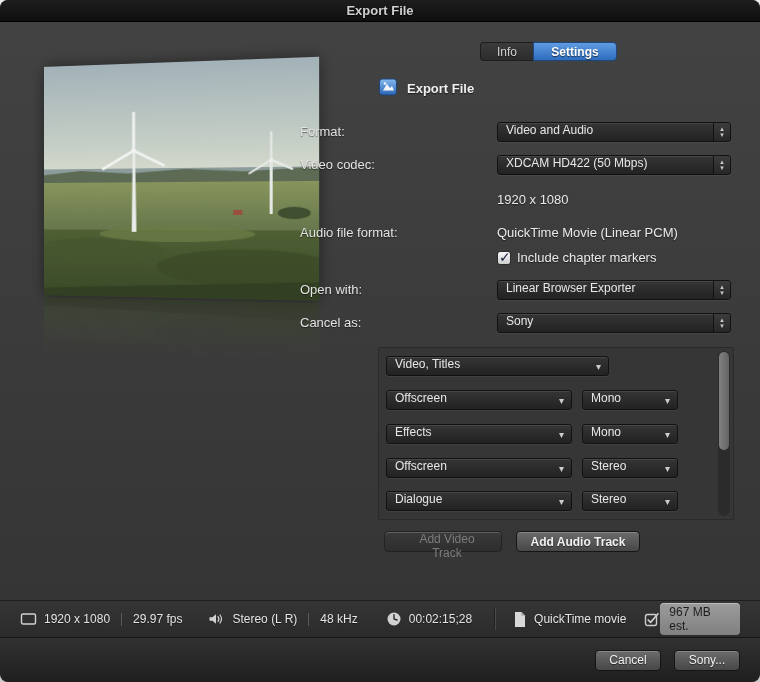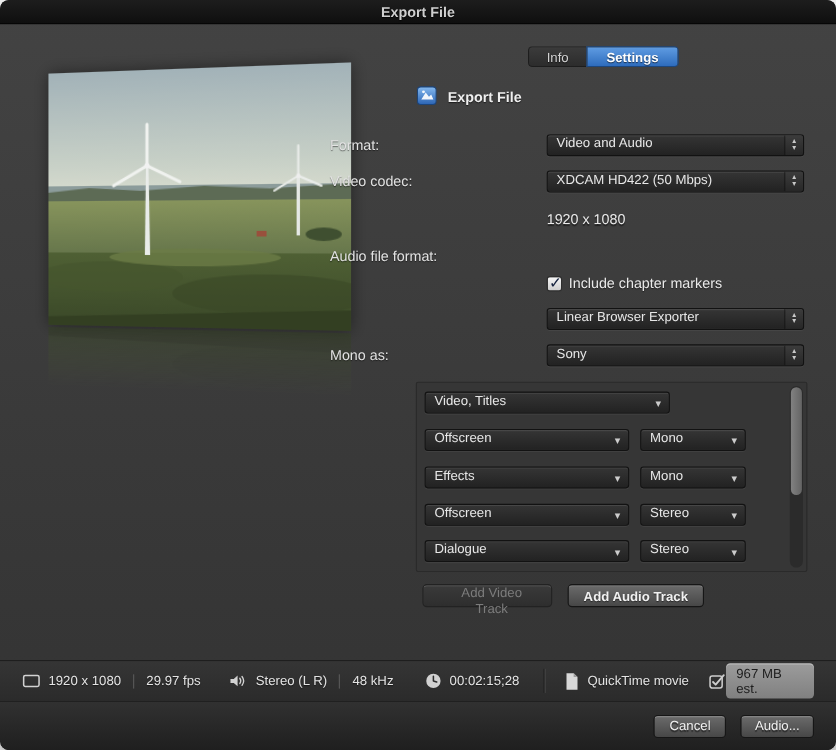--- a/index.html
+++ b/index.html
@@ -255,30 +255,32 @@
 
   <div class="flabel" style="top:155px">Video codec:</div>
   <div class="dd" style="left:497px;top:155px;width:234px">
     <span>XDCAM HD422 (50 Mbps)</span>
     <span class="stepper"></span>
   </div>
 
   <div class="fvalue" style="top:190px">1920 x 1080</div>
 
   <div class="flabel" style="top:223px">Audio file format:</div>
+  <div class="fvalue" style="top:223px">QuickTime Movie (Linear PCM)</div>
 
   <div class="checkbox"></div>
   <div class="cb-label">Include chapter markers</div>
 
+  <div class="flabel" style="top:280px">Open with:</div>
   <div class="dd" style="left:497px;top:280px;width:234px">
     <span>Linear Browser Exporter</span>
     <span class="stepper"></span>
   </div>
 
-  <div class="flabel" style="top:313px">Mono as:</div>
+  <div class="flabel" style="top:313px">Cancel as:</div>
   <div class="dd" style="left:497px;top:313px;width:234px">
     <span>Sony</span>
     <span class="stepper"></span>
   </div>
 
   <div class="roles-panel">
     <div class="dd" style="left:7px;top:8px;width:223px">
       <span>Video, Titles</span>
       <span class="caret"></span>
     </div>
@@ -370,16 +372,16 @@
         <rect x="1.5" y="3.5" width="11" height="11" rx="2" fill="none" stroke="#cdcdcd" stroke-width="1.4"></rect>
         <path d="M4.2 9 L6.6 11.4 L14 2.8" fill="none" stroke="#cdcdcd" stroke-width="1.7" stroke-linecap="round" stroke-linejoin="round"></path>
       </svg>
     </div>
 
     <span class="badge">967 MB est.</span>
   </div>
 
   <div class="buttonbar">
     <button class="btn">Cancel</button>
-    <button class="btn">Audio...</button>
+    <button class="btn">Sony...</button>
   </div>
 
 </div>
 
 </body></html>

